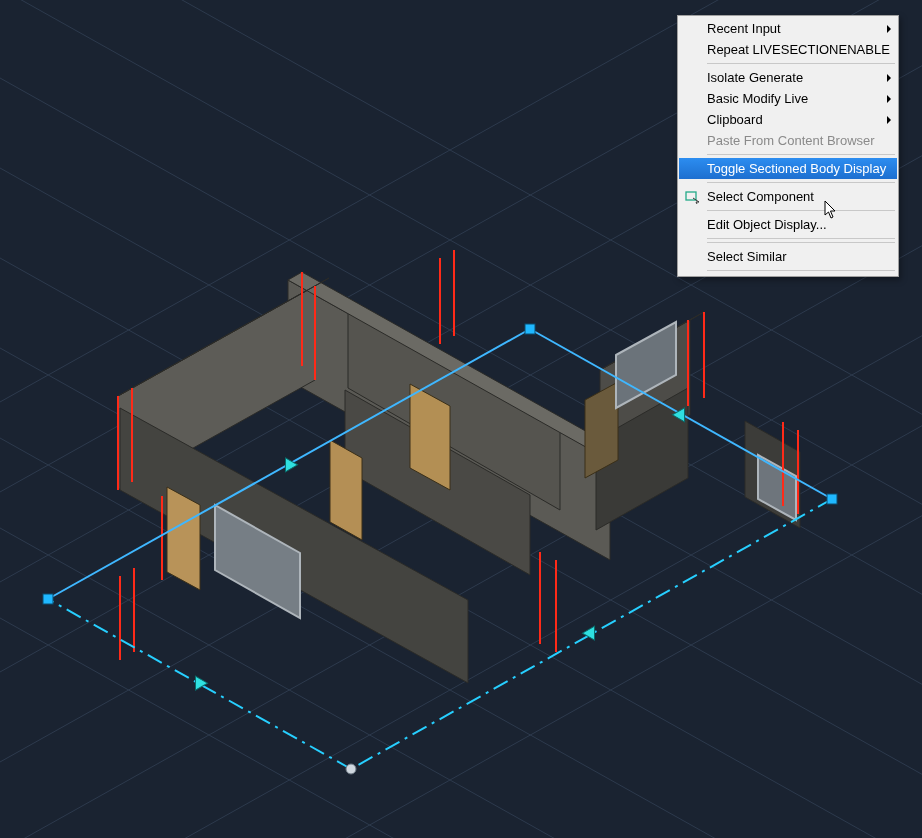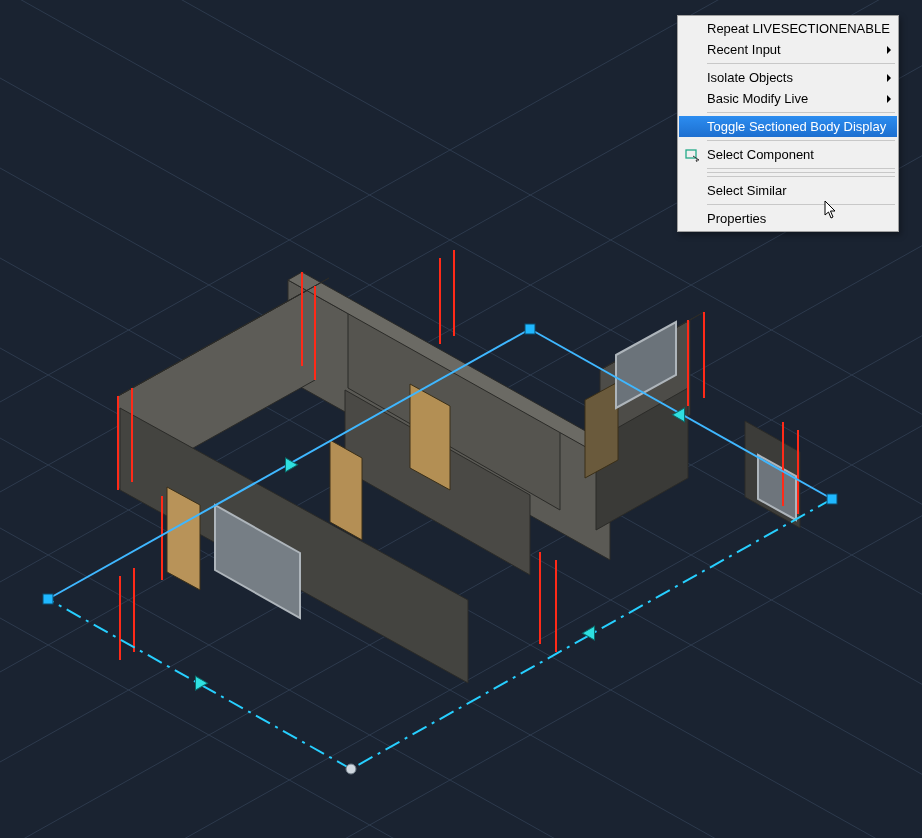--- a/index.html
+++ b/index.html
@@ -165,62 +165,71 @@
         </g>
       </g>
 
     <circle cx="351" cy="769" r="5" fill="#cfd7df" stroke="#6b7682" stroke-width="1"></circle>
   </svg>
 </div>
 
 <div class="context-menu" id="ctxmenu">
     <div class="menu-item">
       <span class="icon-slot"></span>
+      <span class="label">Recent Input</span>
+      <span class="chevron"></span>
+    </div>
+    <div class="menu-item">
+      <span class="icon-slot"></span>
       <span class="label">Repeat LIVESECTIONENABLE</span>
     </div>
-    <div class="menu-item">
-      <span class="icon-slot"></span>
-      <span class="label">Recent Input</span>
-      <span class="chevron"></span>
-    </div>
-    <div class="menu-sep"></div>
-    <div class="menu-item">
-      <span class="icon-slot"></span>
-      <span class="label">Isolate Objects</span>
+    <div class="menu-sep"></div>
+    <div class="menu-item">
+      <span class="icon-slot"></span>
+      <span class="label">Isolate Generate</span>
       <span class="chevron"></span>
     </div>
     <div class="menu-item">
       <span class="icon-slot"></span>
       <span class="label">Basic Modify Live</span>
       <span class="chevron"></span>
+    </div>
+    <div class="menu-item">
+      <span class="icon-slot"></span>
+      <span class="label">Clipboard</span>
+      <span class="chevron"></span>
+    </div>
+    <div class="menu-item disabled">
+      <span class="icon-slot"></span>
+      <span class="label">Paste From Content Browser</span>
     </div>
     <div class="menu-sep"></div>
     <div class="menu-item highlight">
       <span class="icon-slot"></span>
       <span class="label">Toggle Sectioned Body Display</span>
     </div>
     <div class="menu-sep"></div>
     <div class="menu-item">
       <span class="icon-slot">
         <svg width="16" height="14">
           <rect x="1" y="2" width="10" height="8" fill="none" stroke="#2a8" stroke-width="1.3"></rect>
           <path d="M8 8 L14 12 L11 12 L12 14" fill="none" stroke="#333" stroke-width="1"></path>
         </svg>
       </span>
       <span class="label">Select Component</span>
     </div>
     <div class="menu-sep"></div>
+    <div class="menu-item">
+      <span class="icon-slot"></span>
+      <span class="label">Edit Object Display...</span>
+    </div>
     <div class="menu-sep"></div>
     <div class="menu-sep"></div>
     <div class="menu-item">
       <span class="icon-slot"></span>
       <span class="label">Select Similar</span>
     </div>
     <div class="menu-sep"></div>
-    <div class="menu-item">
-      <span class="icon-slot"></span>
-      <span class="label">Properties</span>
-    </div>
   </div>
 
 <svg class="cursor-arrow" viewBox="0 0 14 20">
   <path d="M1 1 L1 15 L4.5 12 L7 18 L9 17 L6.5 11 L11 11 Z" fill="#ffffff" stroke="#000" stroke-width="1"></path>
 </svg>
 
 </body></html>

